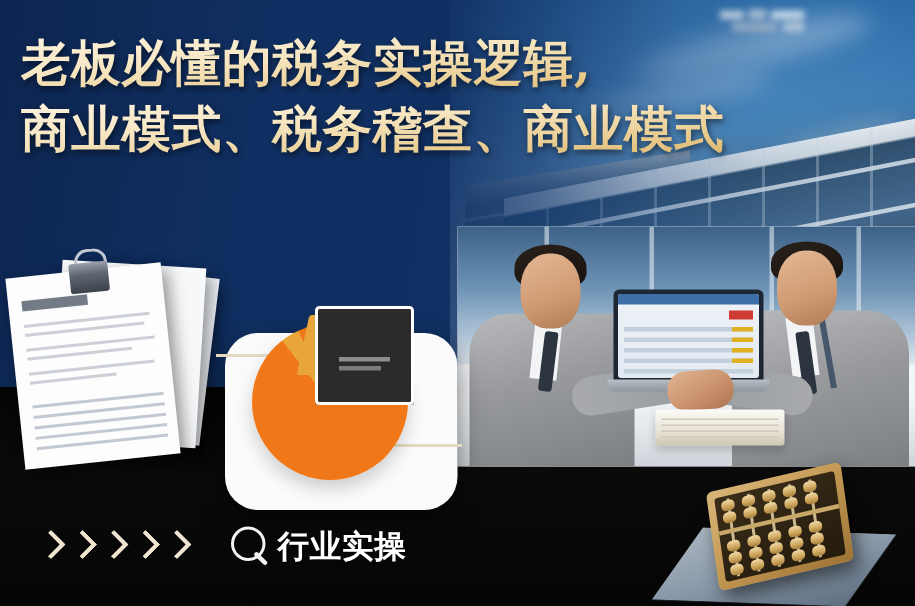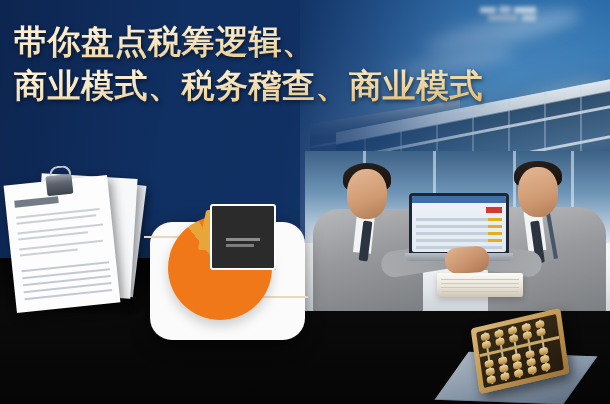--- a/index.html
+++ b/index.html
@@ -389,21 +389,21 @@
 
   <div class="watermark">
     <i></i>
       <i></i>
       <i></i>
       <i></i>
       <i></i>
   </div>
 
   <div class="headline">
-    <span class="hl">带你盘点税筹逻辑、</span>
+    <span class="hl">老板必懂的税务实操逻辑,</span>
     <span class="hl">商业模式、税务稽查、商业模式</span>
   </div>
 
   <div class="docs">
     <div class="sheet back2"></div>
     <div class="sheet back1"></div>
     <div class="sheet front">
       <i class="hd"></i>
       <i class="ln" style="top:32px;width:84px"></i>
       <i class="ln" style="top:38px;width:80px"></i>
@@ -527,14 +527,30 @@
         <i class="bead" style="left:60px;top:38px"></i>
         <i class="bead" style="left:4px;top:46px"></i>
         <i class="bead" style="left:18px;top:46px"></i>
         <i class="bead" style="left:32px;top:46px"></i>
         <i class="bead" style="left:46px;top:46px"></i>
         <i class="bead" style="left:60px;top:46px"></i>
       </div>
     </div>
   </div>
 
+  <div class="bottombar">
+    <div class="chevrons">
+      <span class="chev"></span>
+      <span class="chev"></span>
+      <span class="chev"></span>
+      <span class="chev"></span>
+      <span class="chev"></span>
+    </div>
+    <div class="searchgroup">
+      <span class="mag">
+        <i class="ring"></i>
+          <i class="handle"></i>
+      </span>
+      <span class="searchtext">行业实操</span>
+    </div>
+  </div>
 
 </div>
 
 </body></html>

